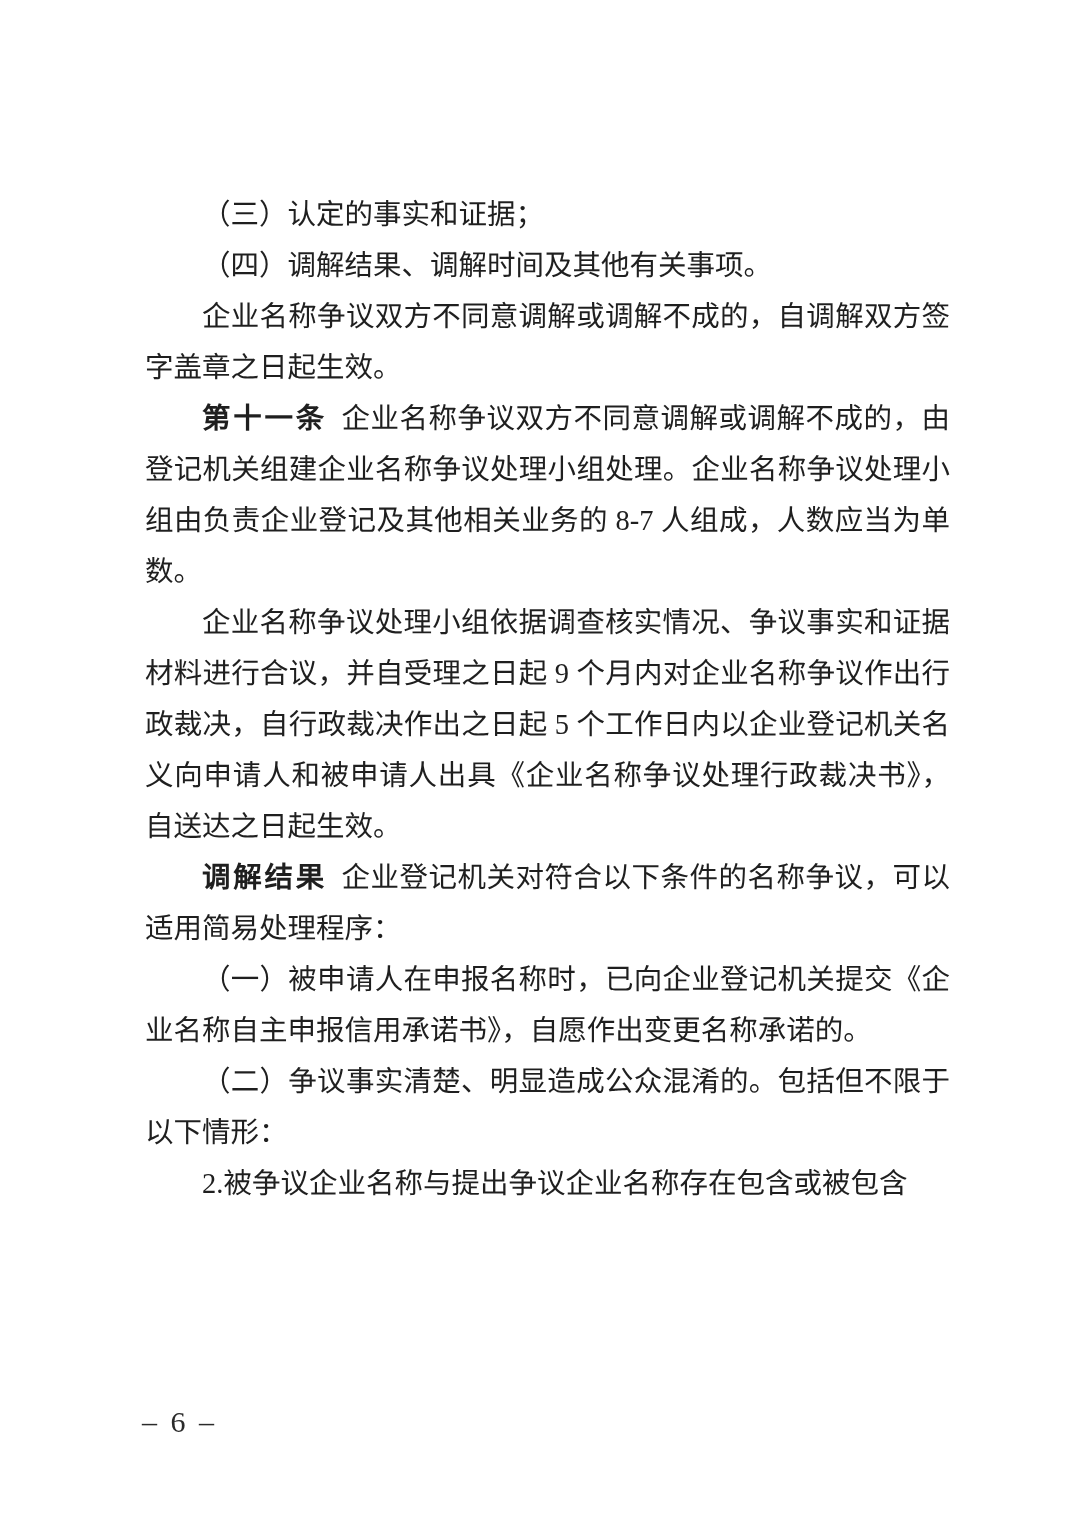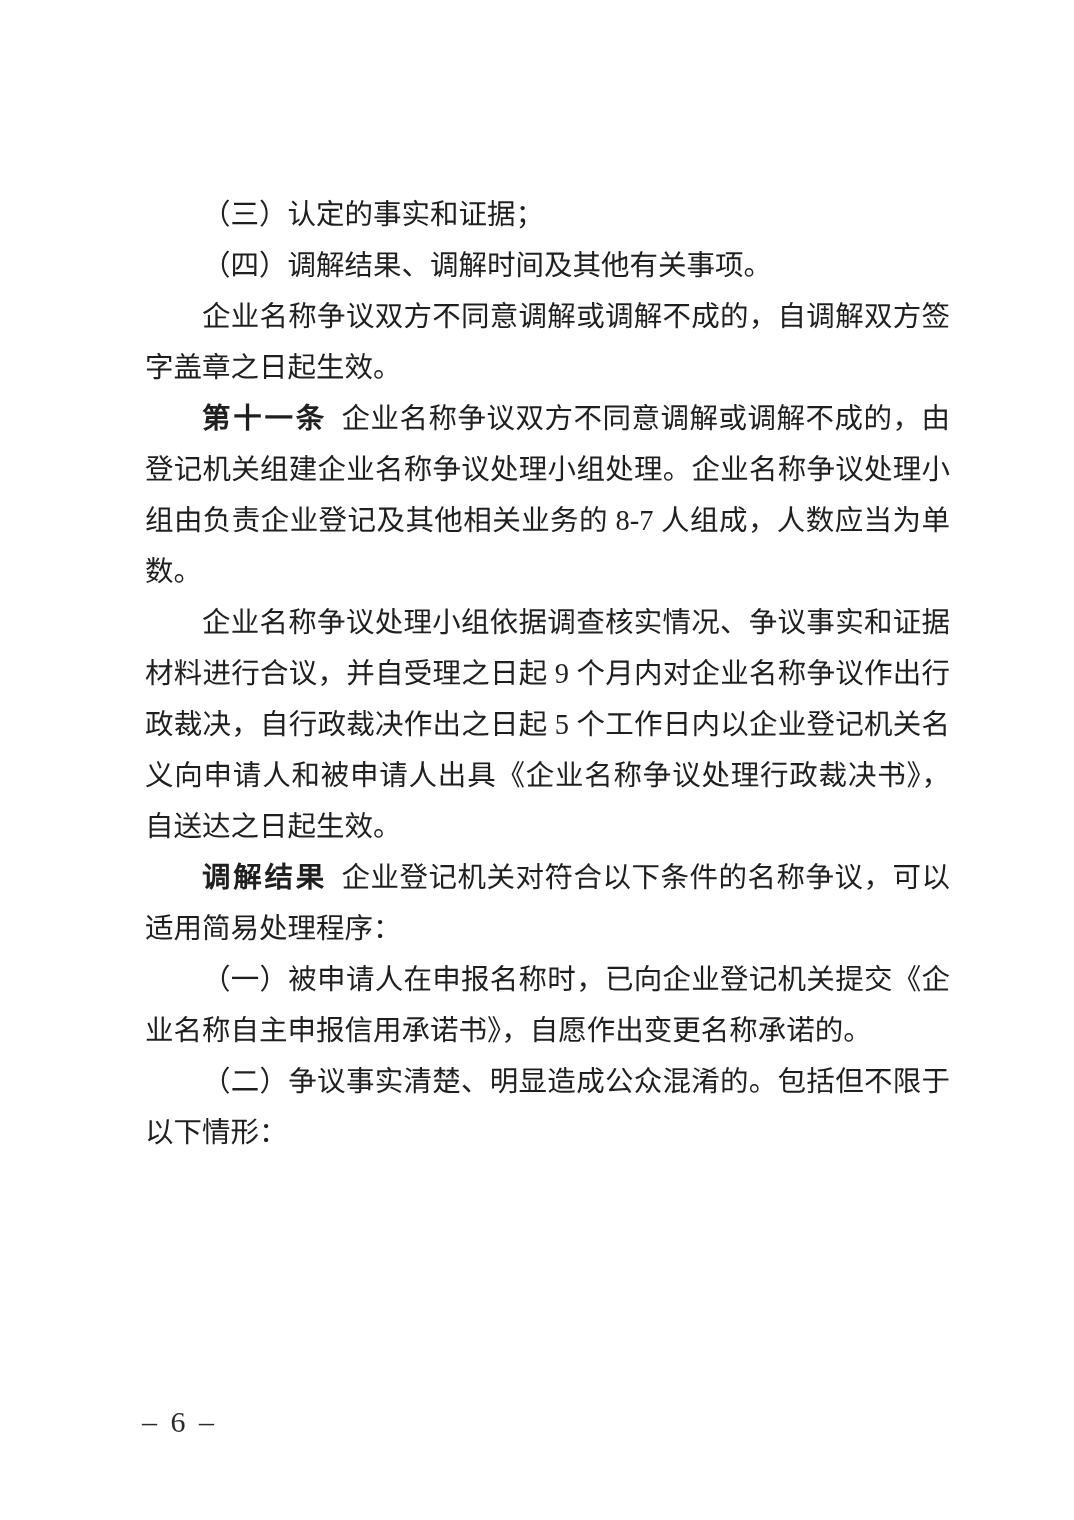--- a/index.html
+++ b/index.html
@@ -48,17 +48,18 @@
 
   <div class="content">
     <p class="para"><span class="article-no"></span><span>（三）认定的事实和证据；</span></p>
     <p class="para"><span class="article-no"></span><span>（四）调解结果、调解时间及其他有关事项。</span></p>
     <p class="para"><span class="article-no"></span><span>企业名称争议双方不同意调解或调解不成的，自调解双方签字盖章之日起生效。</span></p>
     <p class="para"><span class="article-no">第十一条</span><span>企业名称争议双方不同意调解或调解不成的，由登记机关组建企业名称争议处理小组处理。企业名称争议处理小组由负责企业登记及其他相关业务的 8-7 人组成，人数应当为单数。</span></p>
     <p class="para"><span class="article-no"></span><span>企业名称争议处理小组依据调查核实情况、争议事实和证据材料进行合议，并自受理之日起 9 个月内对企业名称争议作出行政裁决，自行政裁决作出之日起 5 个工作日内以企业登记机关名义向申请人和被申请人出具《企业名称争议处理行政裁决书》，自送达之日起生效。</span></p>
     <p class="para"><span class="article-no">调解结果</span><span>企业登记机关对符合以下条件的名称争议，可以适用简易处理程序：</span></p>
     <p class="para"><span class="article-no"></span><span>（一）被申请人在申报名称时，已向企业登记机关提交《企业名称自主申报信用承诺书》，自愿作出变更名称承诺的。</span></p>
     <p class="para"><span class="article-no"></span><span>（二）争议事实清楚、明显造成公众混淆的。包括但不限于以下情形：</span></p>
+    <p class="para"><span class="article-no"></span><span>2.被争议企业名称与提出争议企业名称存在包含或被包含</span></p>
   </div>
 
   <div class="footer">– 6 –</div>
 
 </div>
 
 </body></html>

